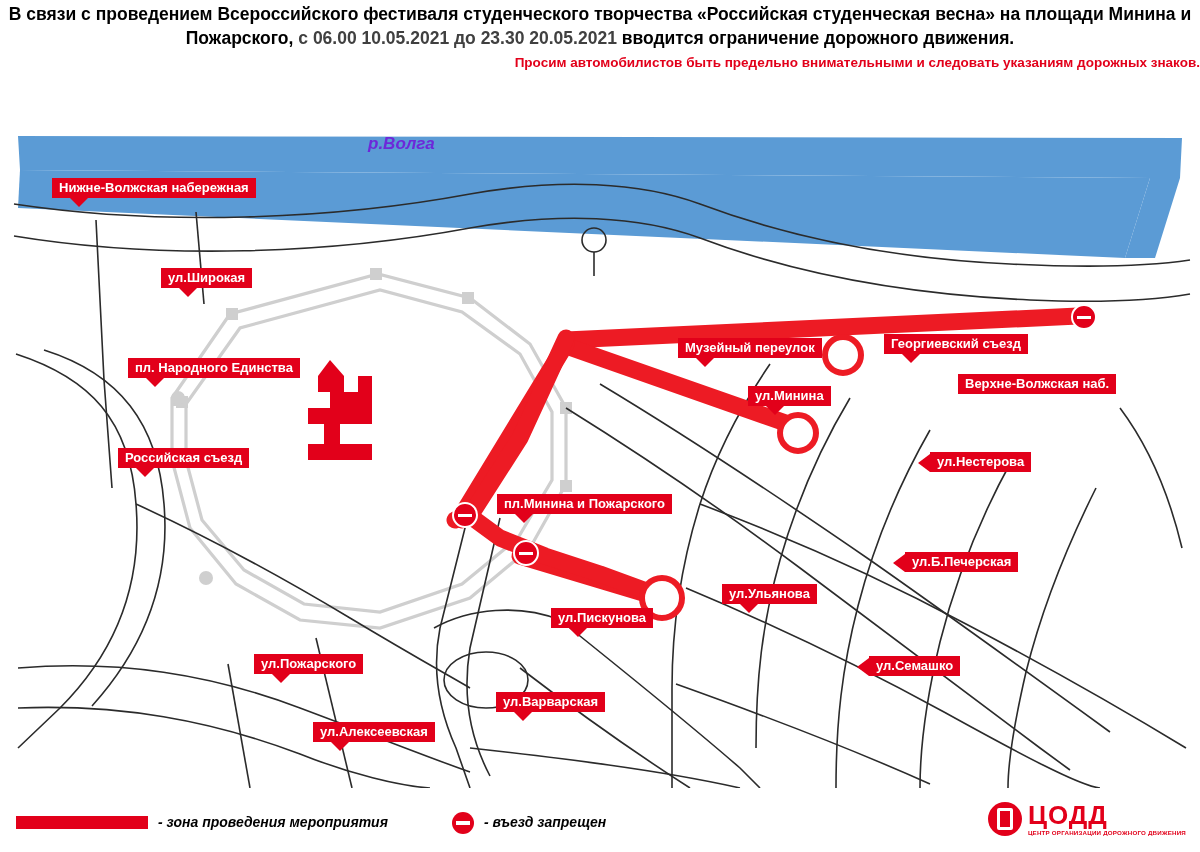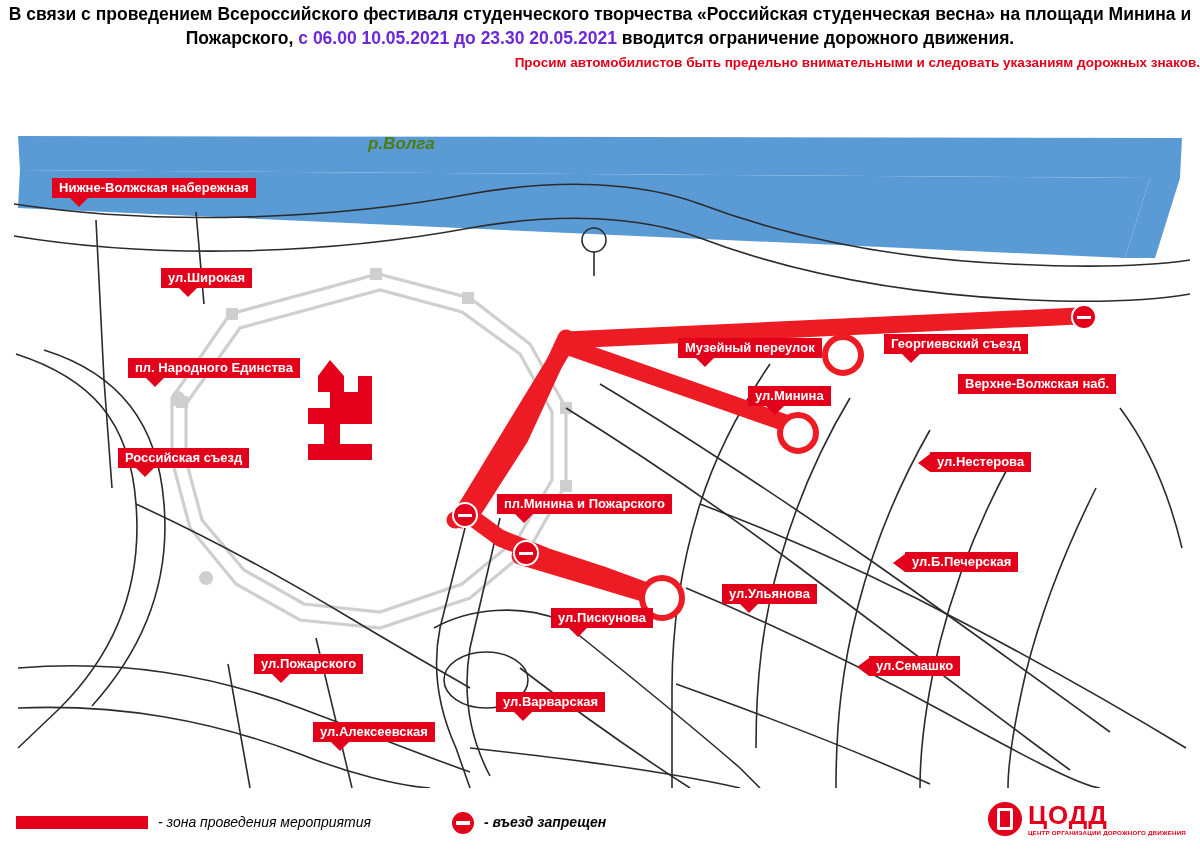--- a/index.html
+++ b/index.html
@@ -17,21 +17,21 @@
     text-align:center;
   }
   .attention{
     font-size:19px;font-weight:bold;color:#e2001a;
     letter-spacing:.5px;margin-top:4px;
   }
   .notice{
     font-size:17.5px;font-weight:bold;line-height:1.35;margin-top:3px;
     padding:0 8px;
   }
-  .notice .red{color:#6d28d9;}
+  .notice .red{color:#404040;}
   .subnotice{
     font-size:13.5px;font-weight:bold;color:#e2001a;margin-top:5px;text-align:right;
   }
 
   
   .map{
     position:absolute;left:0;top:108px;width:1200px;height:680px;
   }
   .map svg{display:block;}
 
@@ -81,21 +81,21 @@
 
   
   .footer{
     position:absolute;left:0;top:788px;width:1200px;height:64px;
     background:#fff;
   }
   .legend-bar{
     position:absolute;left:16px;top:28px;width:132px;height:13px;background:#e2001a;
   }
   .legend-text1{
-    position:absolute;left:158px;top:26px;font-size:14px;font-weight:normal;font-style:italic;
+    position:absolute;left:158px;top:26px;font-size:14px;font-weight:bold;font-style:italic;
   }
   .legend-sign{
     position:absolute;left:452px;top:24px;width:22px;height:22px;border-radius:50%;
     background:#e2001a;
   }
   .legend-sign i{
     position:absolute;left:18%;right:18%;top:43%;height:14%;background:#fff;display:block;
   }
   .legend-text2{
     position:absolute;left:484px;top:26px;font-size:14px;font-weight:bold;font-style:italic;
@@ -114,21 +114,21 @@
   .logo-mark:after{
     content:"";position:absolute;left:15px;top:11px;width:4px;height:12px;background:#e2001a;
   }
   .logo-text{
     display:flex;flex-direction:column;line-height:1;
   }
   .logo-title{font-size:26px;font-weight:bold;color:#e2001a;letter-spacing:1px;}
   .logo-sub{font-size:6.2px;font-weight:bold;color:#e2001a;letter-spacing:.2px;margin-top:2px;}
 
   .river-label{
-    position:absolute;left:368px;top:26px;font-size:17px;font-style:italic;font-weight:bold;color:#4d7c0f;
+    position:absolute;left:368px;top:26px;font-size:17px;font-style:italic;font-weight:bold;color:#6d28d9;
   }
 </style>
 </head>
 <body>
 
 <div class="header">
   <div class="notice"><span>В связи с проведением Всероссийского фестиваля студенческого творчества «Российская студенческая весна» на площади Минина и Пожарского, </span><span class="red">с 06.00 10.05.2021 до 23.30 20.05.2021</span><span> вводится ограничение дорожного движения.</span></div>
   <div class="subnotice">Просим автомобилистов быть предельно внимательными и следовать указаниям дорожных знаков.</div>
 </div>
 

